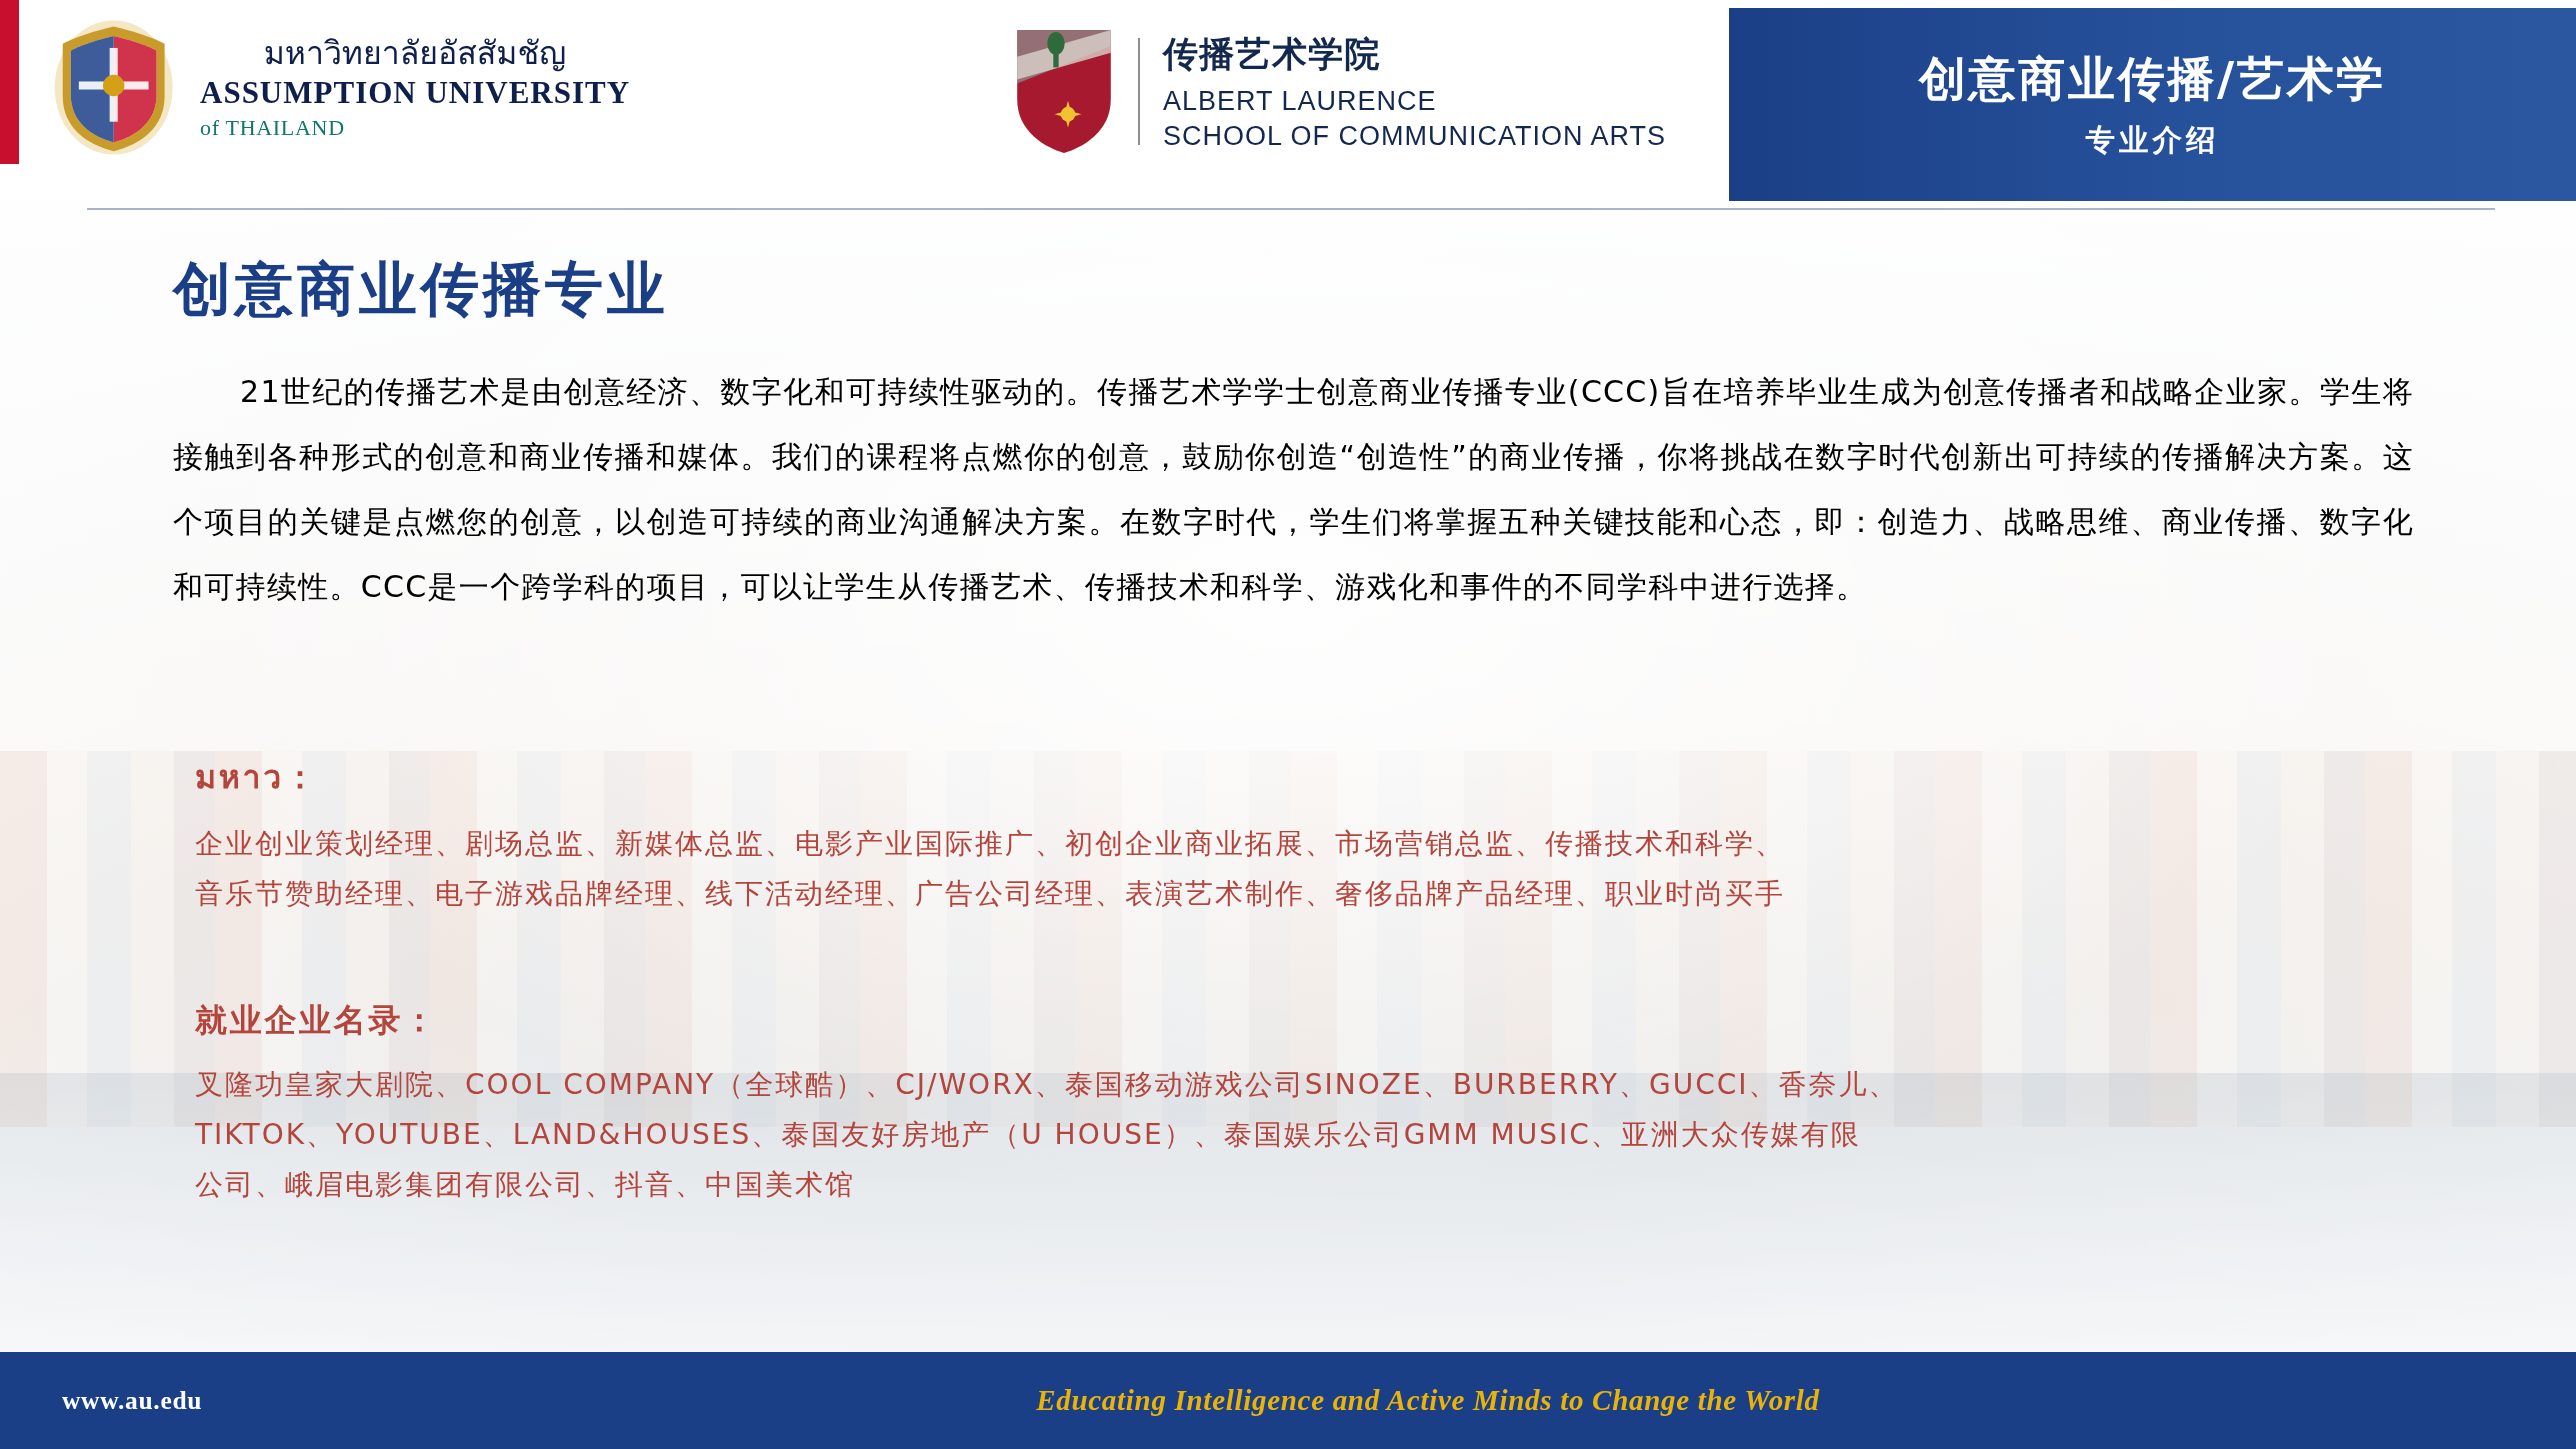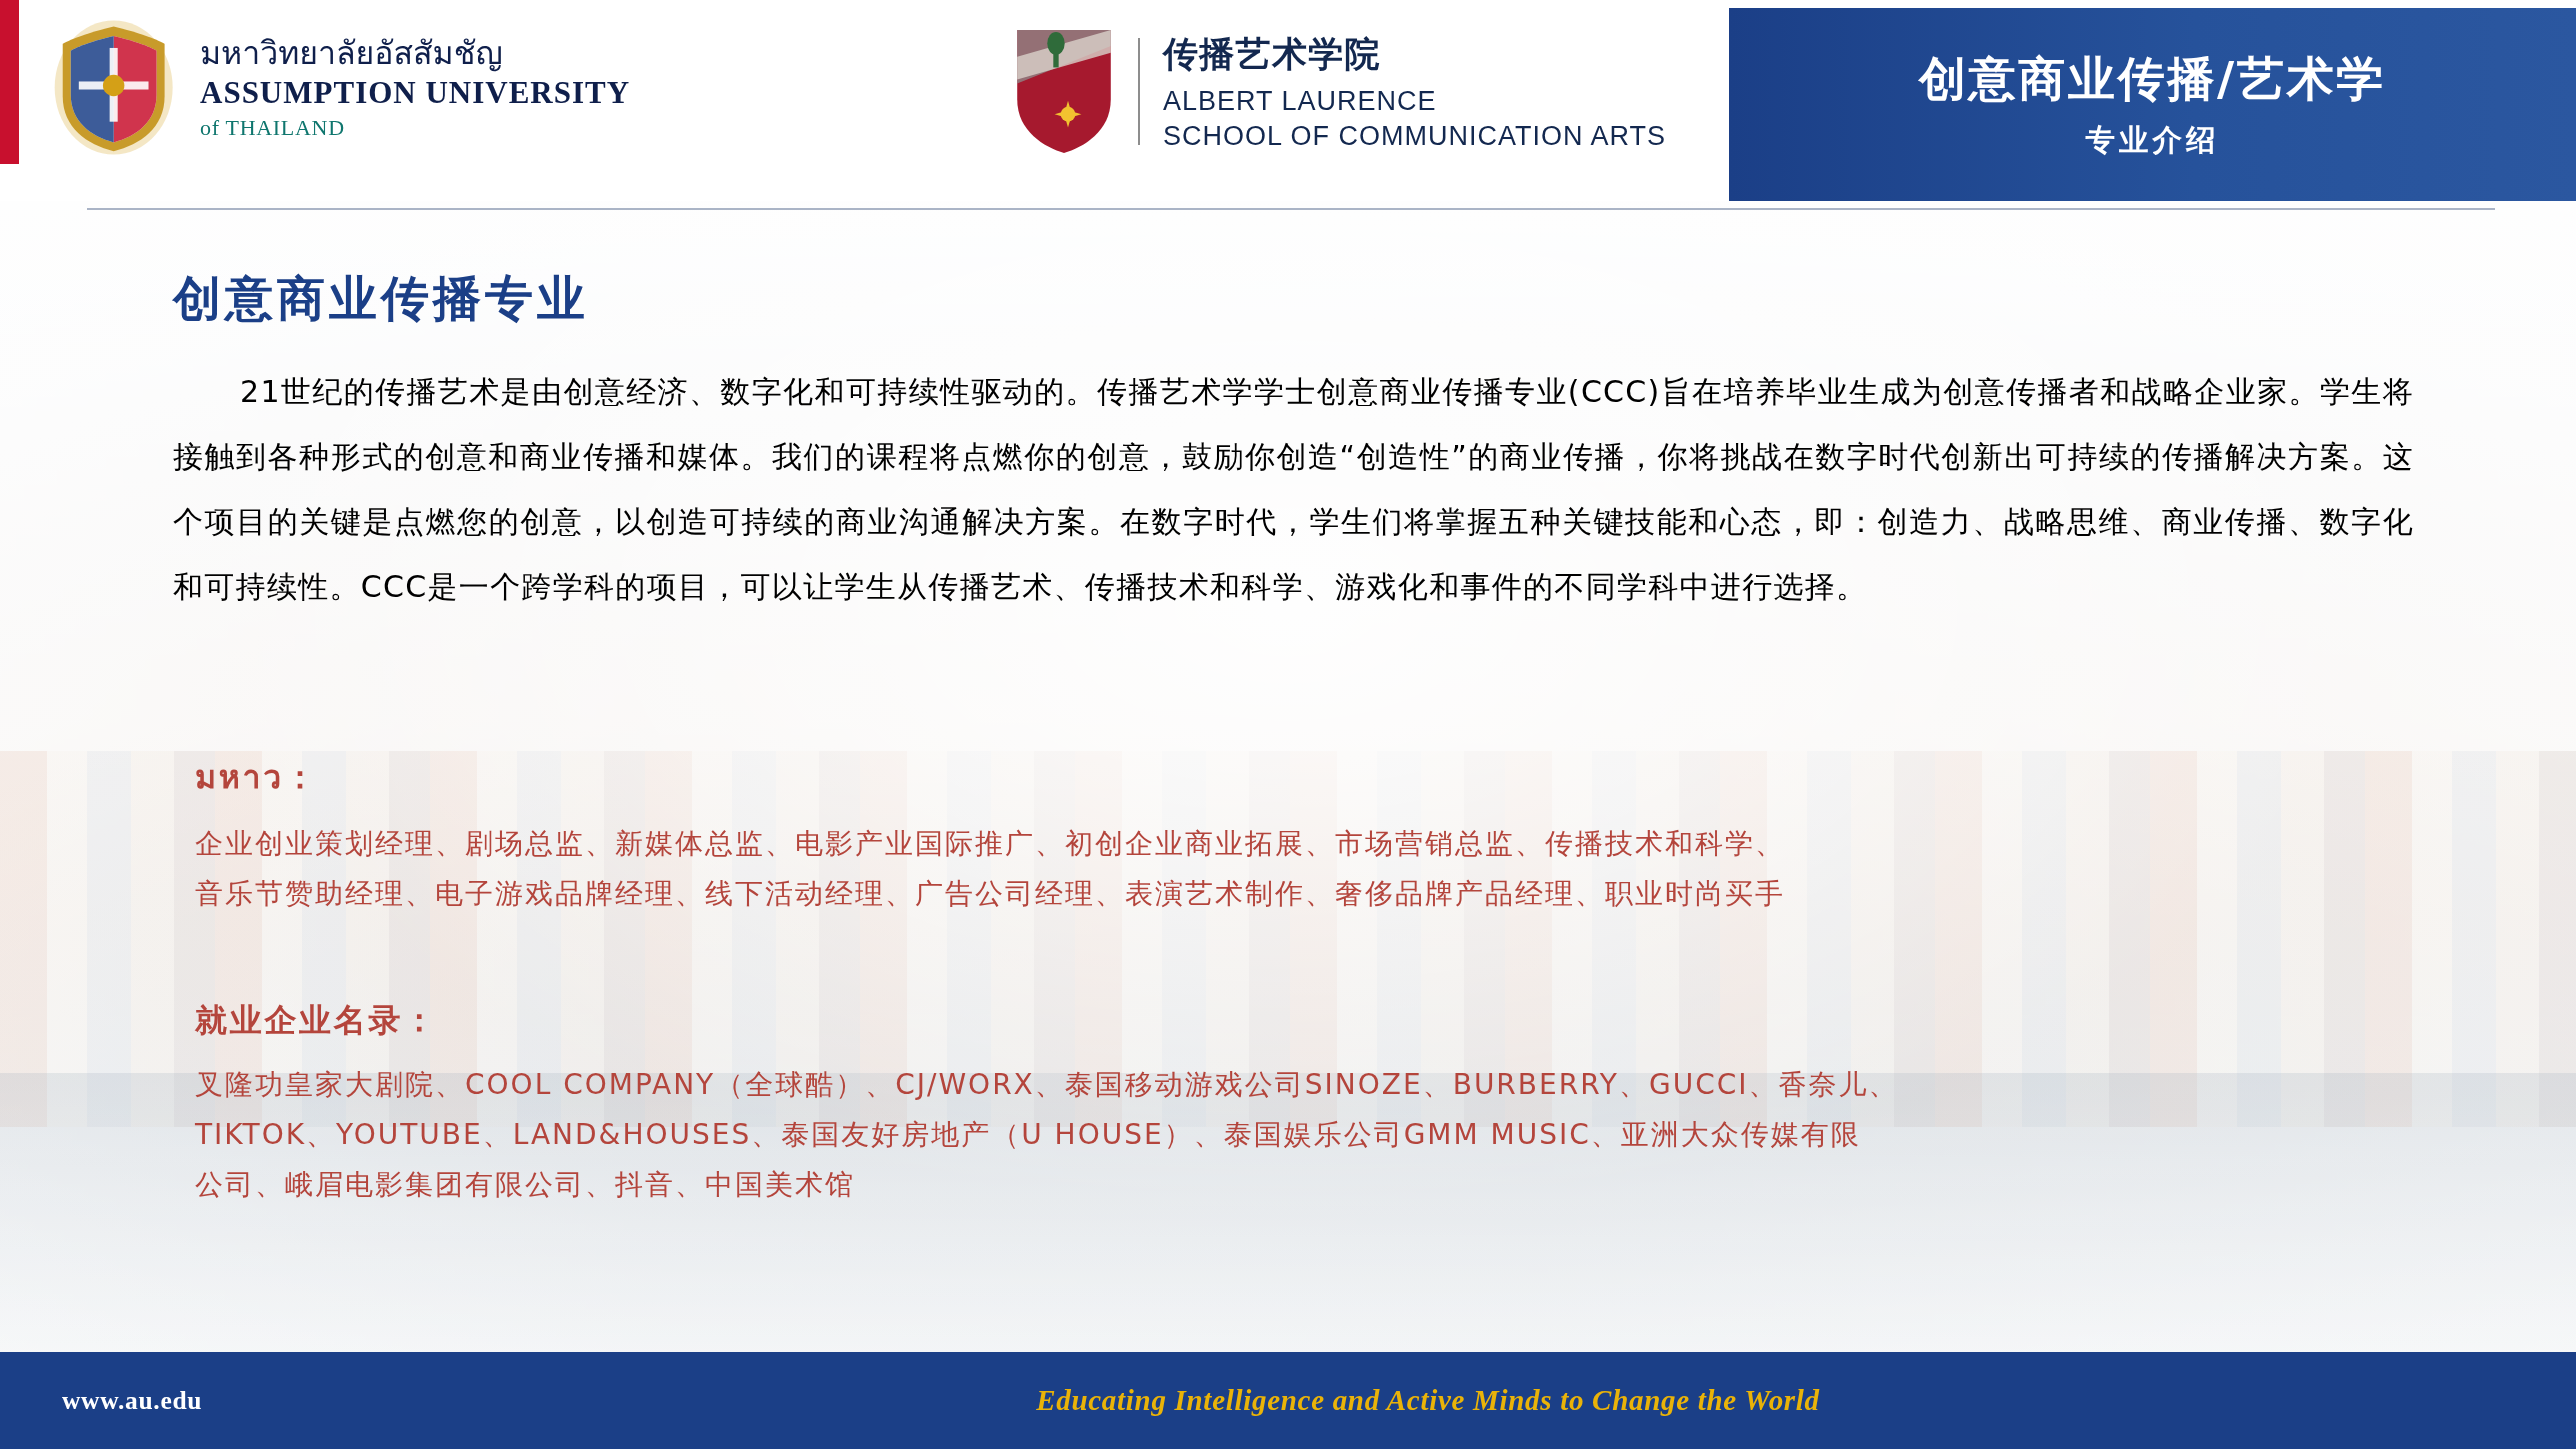--- a/index.html
+++ b/index.html
@@ -91,20 +91,21 @@
   .crest svg { display:block; }
   .au-text {
     margin-left: 24px;
     line-height: 1.05;
   }
   .au-thai {
     font-family: Liberation Serif, serif;
     font-size: 32px;
     color: #0f1f4b;
     letter-spacing: 0px;
+    text-align: center;
   }
   .au-name {
     font-family: "Liberation Serif", serif;
     font-weight: bold;
     font-size: 31px;
     color: #0f1f4b;
     letter-spacing: 1px;
     margin-top: 6.7px;
   }
   .au-of {
@@ -189,24 +190,23 @@
   .content {
     position: absolute;
     left: 0; top: 221px;
     width: 2576px;
   }
   .page-title {
     position: absolute;
     left: 173px; top: 30px;
     font-family: "DejaVu Sans", sans-serif;
     font-weight: bold;
-    font-size: 48px;
+    font-size: 58px;
     color: #1b3f87;
     letter-spacing: 4px;
-    margin-top: 16px;
   }
   .body-para {
     position: absolute;
     left: 173px; top: 138px;
     width: 2241px;
     font-family: "DejaVu Sans", sans-serif;
     font-size: 30px;
     line-height: 65px;
     color: #000000;
     text-align: justify;

